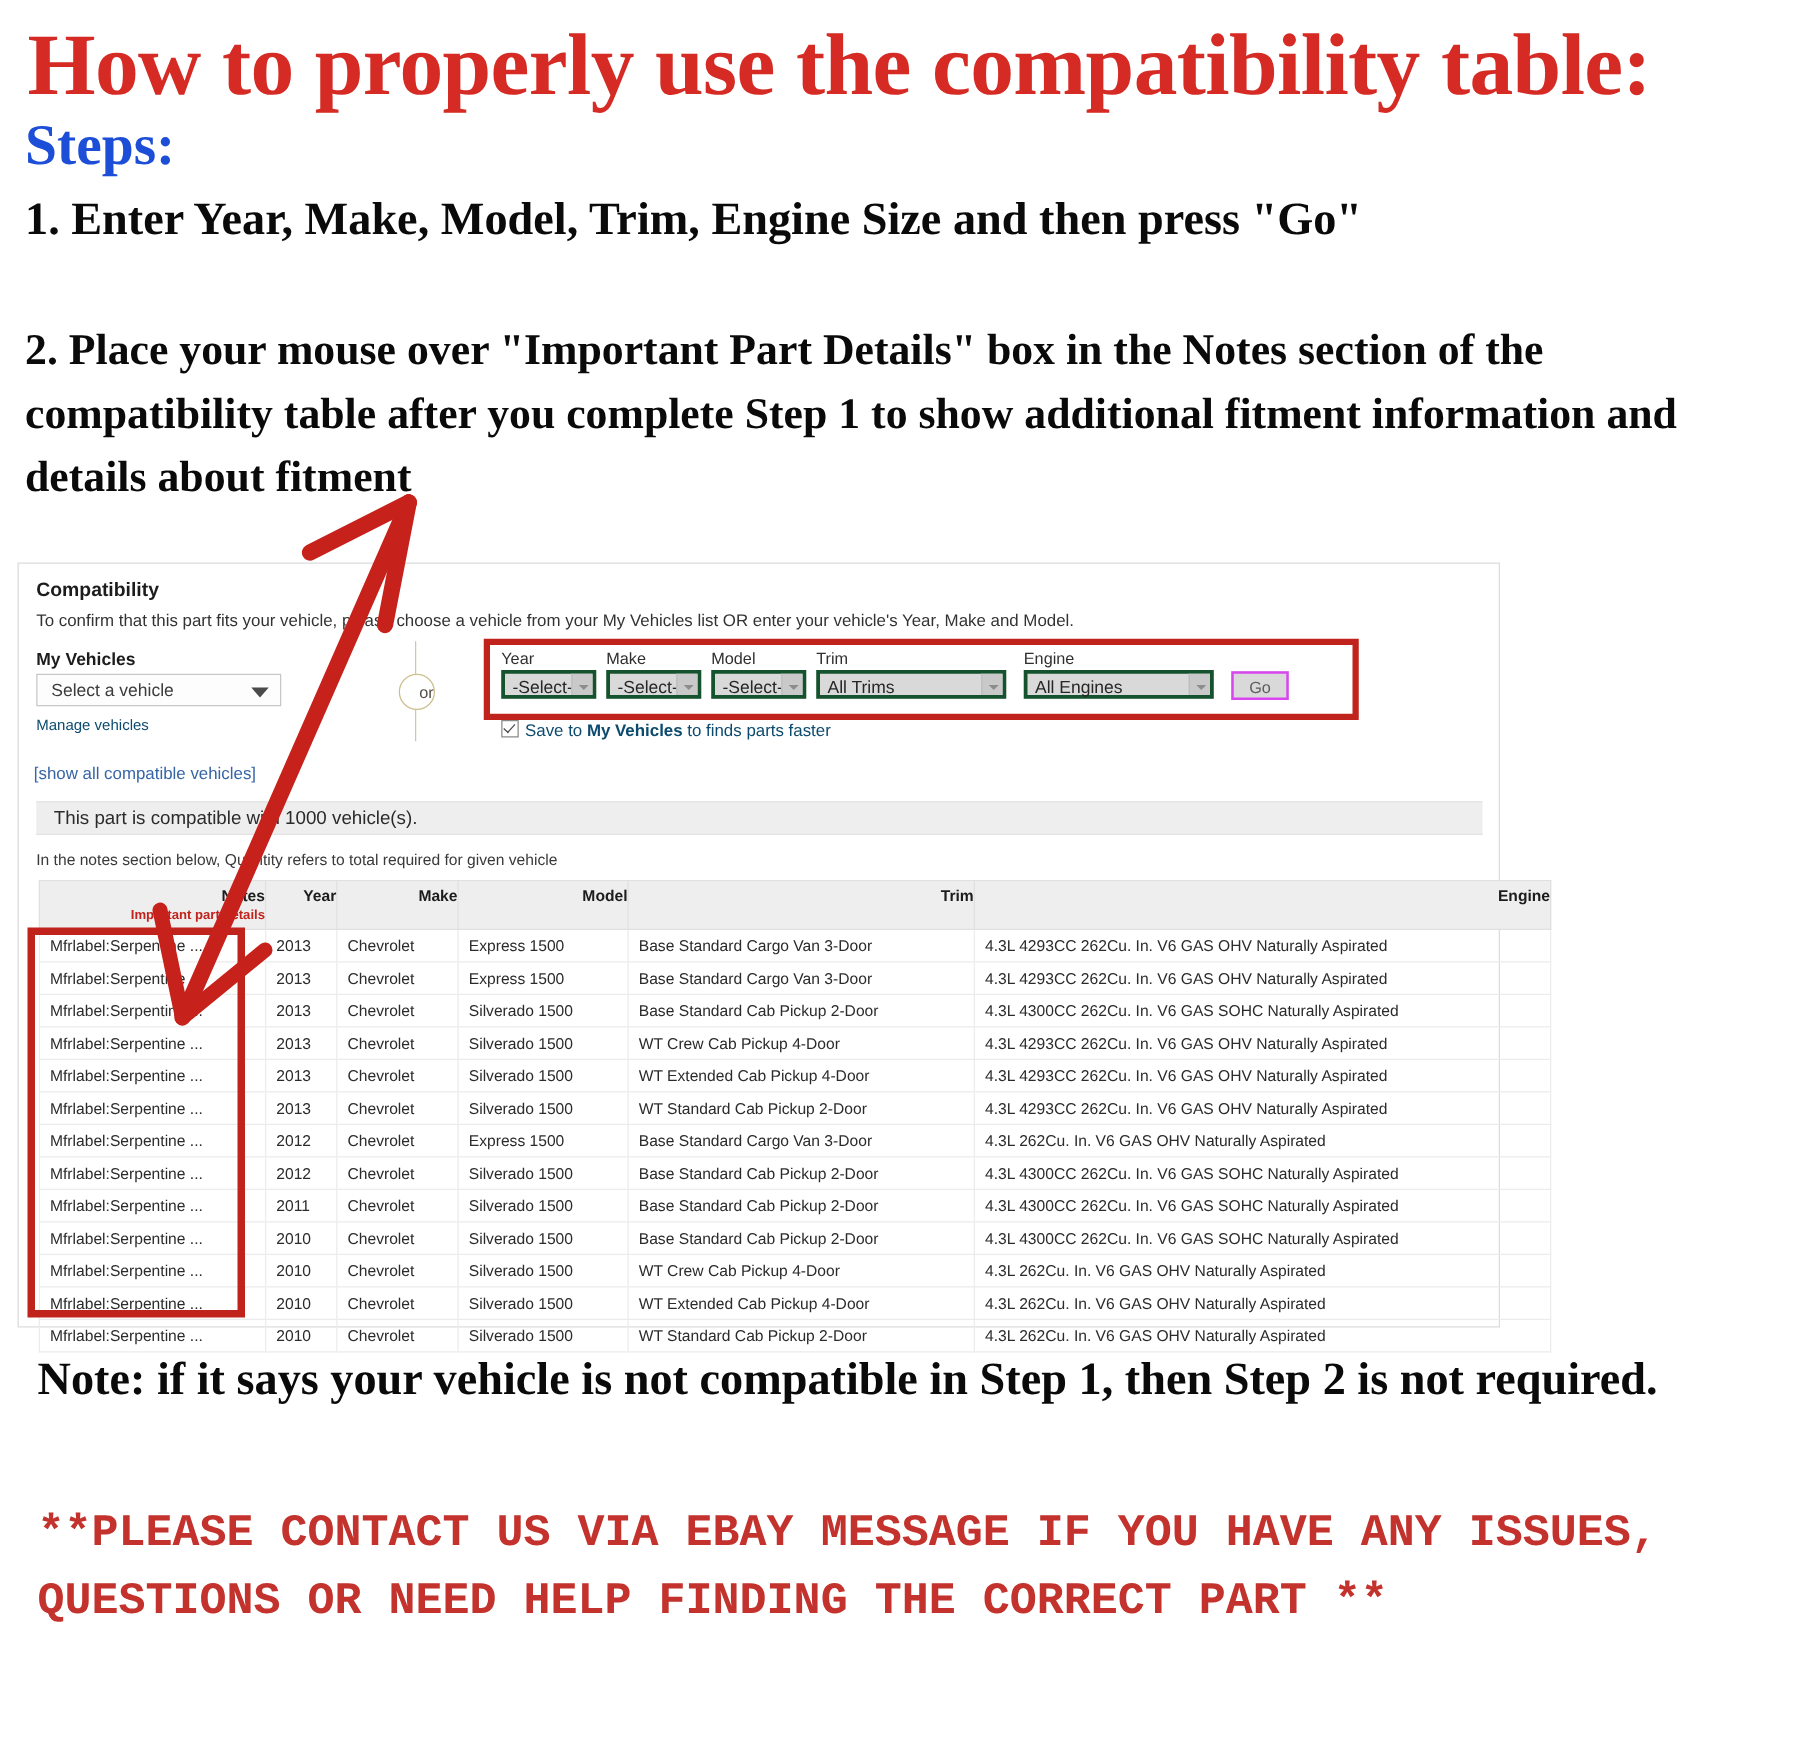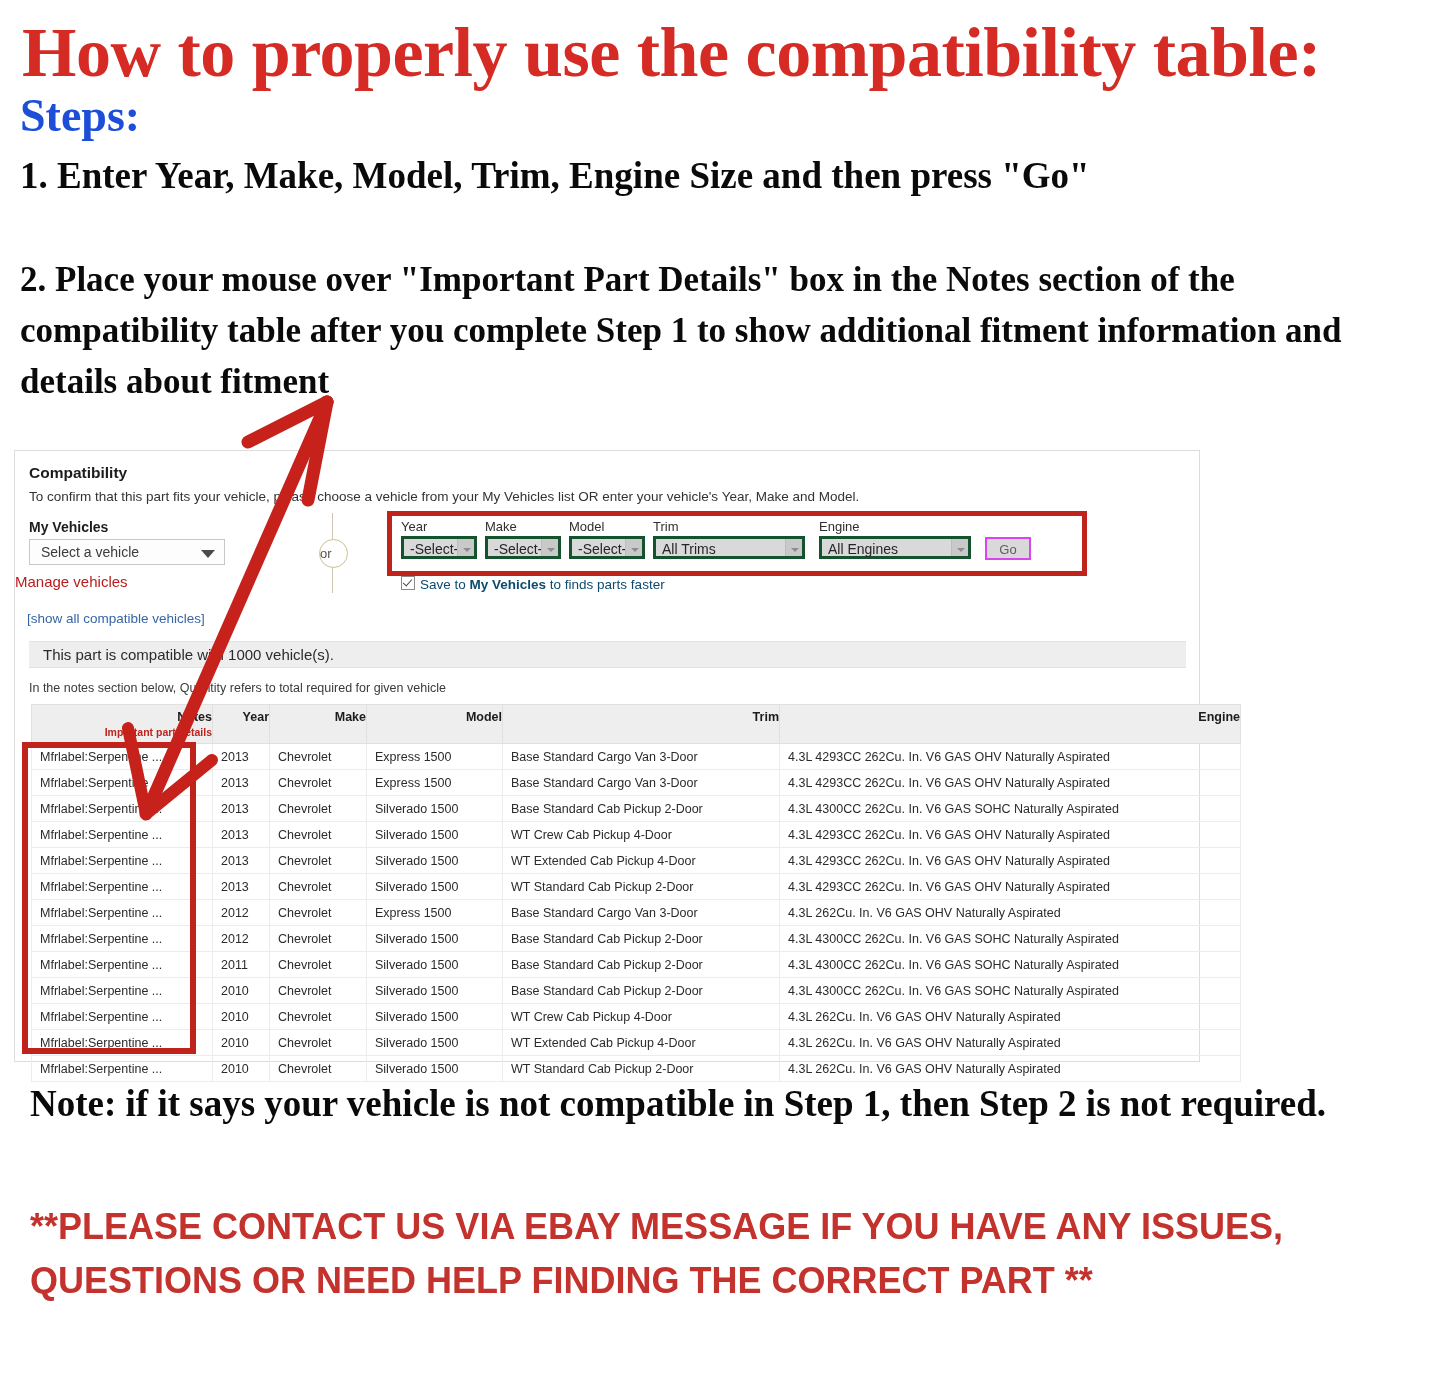--- a/index.html
+++ b/index.html
@@ -121,24 +121,24 @@
     position: absolute;
     right: 9px;
     top: 10px;
     width: 0; height: 0;
     border-left: 7px solid transparent;
     border-right: 7px solid transparent;
     border-top: 8px solid #4a4a4a;
   }
   .manage-link {
     position: absolute;
-    left: 0;
+    left: 14px;
     top: 122px;
-    font-size: 15px;
-    color: #b91c1c;
+    font-size: 12px;
+    color: #0c4a6e;
   }
   .showall-link {
     position: absolute;
     left: 12px;
     top: 160px;
     font-size: 13.5px;
     color: #3665a6;
   }
 
   .or-wrap {
@@ -158,21 +158,21 @@
   }
   .or-badge {
     position: absolute;
     left: 4px;
     top: 26px;
     width: 27px;
     height: 27px;
     border: 1px solid #cdbf8e;
     border-radius: 50%;
     background: #ffffff;
-    text-align: left;
+    text-align: right;
     line-height: 27px;
     font-size: 13px;
     color: #555049;
   }
 
   
   .finder-outline {
     position: absolute;
     left: 372px;
     top: 60px;
@@ -370,21 +370,21 @@
     font-weight: bold;
     font-size: 37px;
     line-height: 1.4;
     color: #0a0a0a;
   }
   .contact {
     position: absolute;
     left: 30px;
     top: 1200px;
     width: 1330px;
-    font-family: Liberation Sans, sans-serif;
+    font-family: Liberation Mono, monospace;
     font-weight: bold;
     font-size: 36px;
     line-height: 1.5;
     color: #c3322c;
   }
 </style>
 </head>
 <body>
 
 <div id="page">

